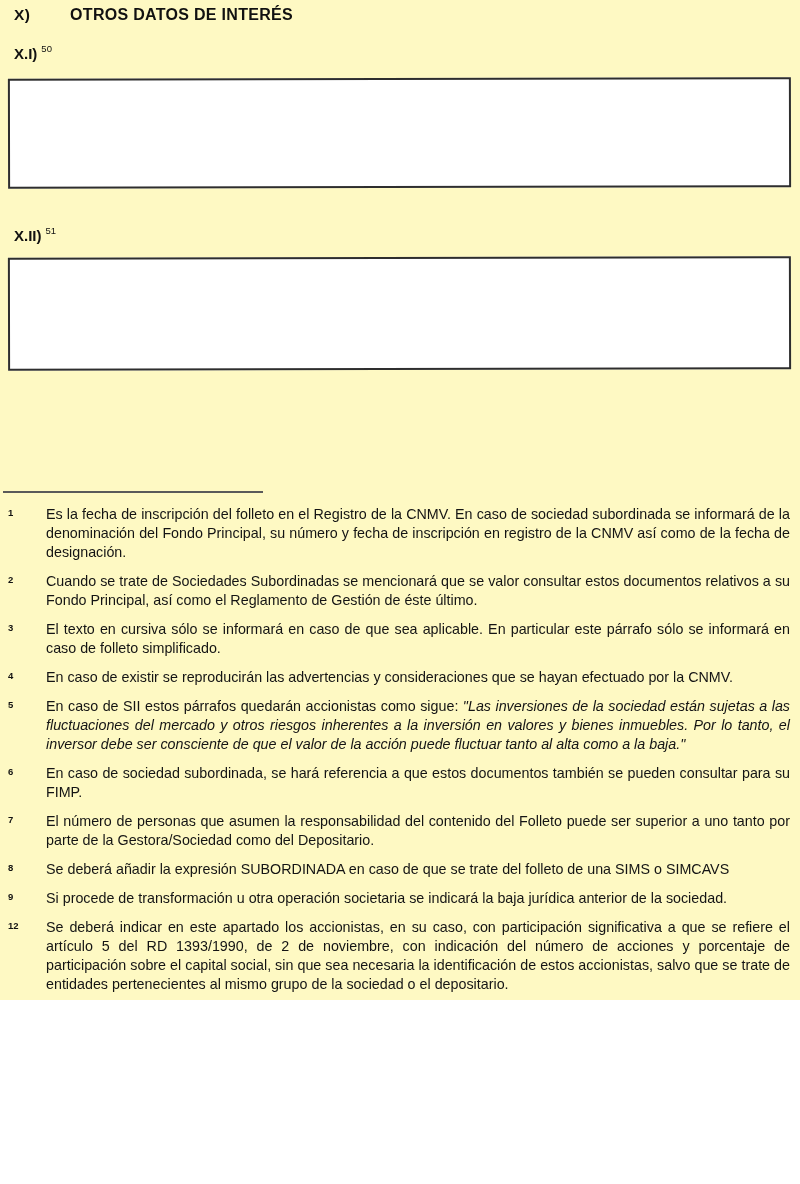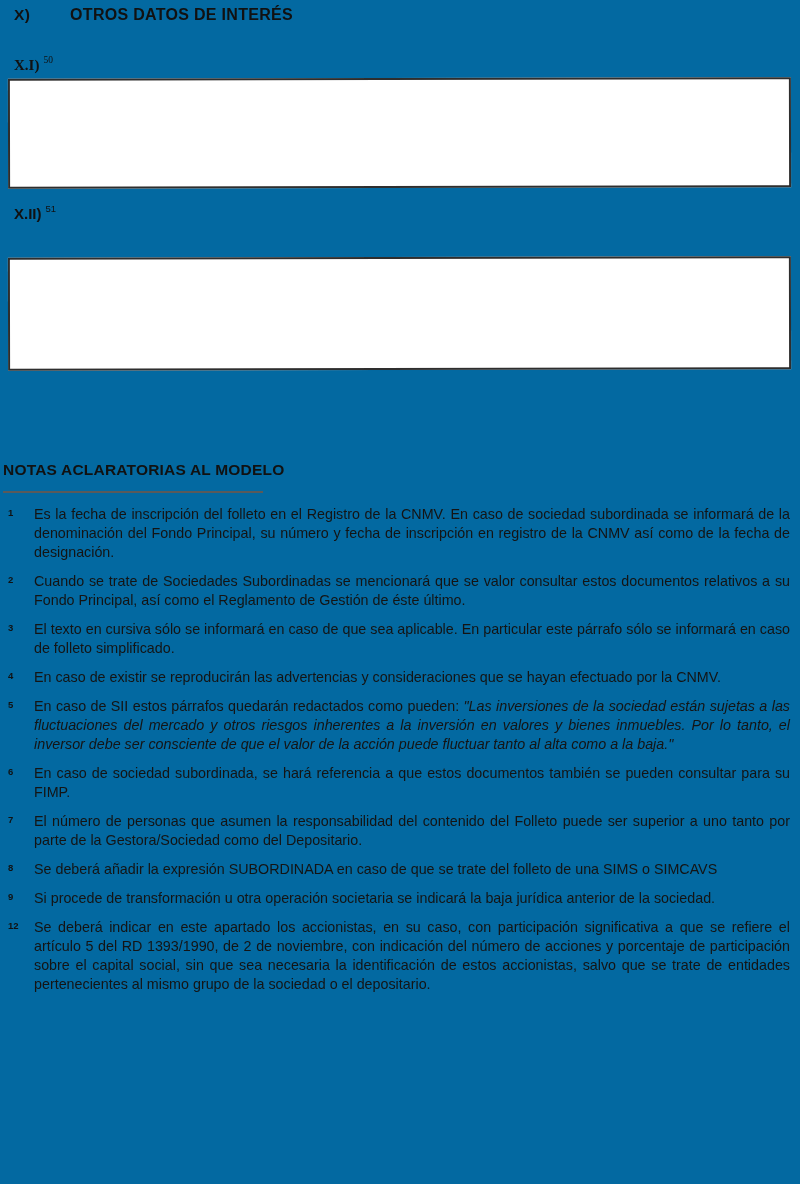--- a/index.html
+++ b/index.html
@@ -1,21 +1,21 @@
 <!DOCTYPE html>
 <html lang="es"><head>
 <meta charset="utf-8">
 <style>
   * { margin: 0; padding: 0; box-sizing: border-box; }
   html, body { background: #ffffff; }
   .page {
     position: relative;
     width: 800px;
-    height: 1184px;
-    background: #0369a1;
+    height: 1000px;
+    background: #fef9c3;
     color: #111111;
     font-family: "Liberation Sans", "DejaVu Sans", sans-serif;
     overflow: hidden;
   }
   .section-head {
     position: absolute;
     top: 6px; left: 14px;
     font-size: 15.5px;
     font-weight: bold;
     letter-spacing: 0.3px;
@@ -27,22 +27,22 @@
     left: 14px;
     font-size: 15px;
     font-weight: bold;
   }
   .sub-label sup {
     font-size: 9.5px;
     font-weight: normal;
     margin-left: 4px;
     position: relative; top: -1px;
   }
-  .sub-label-x1 { top: 56px; font-family: Liberation Serif, serif; }
-  .sub-label-x2 { top: 204px; text-align: center; }
+  .sub-label-x1 { top: 44px; }
+  .sub-label-x2 { top: 226px; text-align: center; }
   .response-box {
     position: absolute;
     left: 8px;
     width: 783px;
     border: 2px solid #2e2e2e;
     background: #ffffff;
     transform: rotate(-0.12deg);
   }
   .box-x1 { top: 78px; height: 110px; }
   .box-x2 { top: 257px; height: 113px; }
@@ -74,20 +74,21 @@
     font-size: 9.5px;
     font-weight: bold;
     padding-top: 2px;
   }
   .fn-text {
     flex: 1 1 auto;
     font-size: 14.3px;
     line-height: 19px;
     text-align: justify;
     color: #141414;
+    margin-left: 12px;
   }
   .fn-para2 { margin-top: 12px; }
   .it { font-style: italic; }
 </style>
 </head>
 <body>
 
 <div class="page">
 
   <div class="section-head">
@@ -99,21 +100,20 @@
   </div>
 
   <div class="response-box box-x1"></div>
 
   <div class="sub-label sub-label-x2">
     <span>X.II)</span><sup>51</sup>
   </div>
 
   <div class="response-box box-x2"></div>
 
-  <div class="notes-heading">NOTAS ACLARATORIAS AL MODELO</div>
   <div class="heading-rule"></div>
 
   <div class="footnotes">
 
     <div class="fn-row">
       <div class="fn-num">1</div>
       <div class="fn-text">Es la fecha de inscripción del folleto en el Registro de la CNMV. En caso de sociedad subordinada se informará de la denominación del Fondo Principal, su número y fecha de inscripción en registro de la CNMV así como de la fecha de designación.</div>
     </div>
 
     <div class="fn-row">
@@ -127,21 +127,21 @@
     </div>
 
     <div class="fn-row">
       <div class="fn-num">4</div>
       <div class="fn-text">En caso de existir se reproducirán las advertencias y consideraciones que se hayan efectuado por la CNMV.</div>
     </div>
 
     <div class="fn-row">
       <div class="fn-num">5</div>
       <div class="fn-text">
-        <span>En caso de SII estos párrafos quedarán redactados como pueden: </span><span class="it">"Las inversiones de la sociedad están sujetas a las fluctuaciones del mercado y otros riesgos inherentes a la inversión en valores y bienes inmuebles. Por lo tanto, el inversor debe ser consciente de que el valor de la acción puede fluctuar tanto al alta como a la baja."</span>
+        <span>En caso de SII estos párrafos quedarán accionistas como sigue: </span><span class="it">"Las inversiones de la sociedad están sujetas a las fluctuaciones del mercado y otros riesgos inherentes a la inversión en valores y bienes inmuebles. Por lo tanto, el inversor debe ser consciente de que el valor de la acción puede fluctuar tanto al alta como a la baja."</span>
       </div>
     </div>
 
     <div class="fn-row">
       <div class="fn-num">6</div>
       <div class="fn-text">En caso de sociedad subordinada, se hará referencia a que estos documentos también se pueden consultar para su FIMP.</div>
     </div>
 
     <div class="fn-row">
       <div class="fn-num">7</div>

